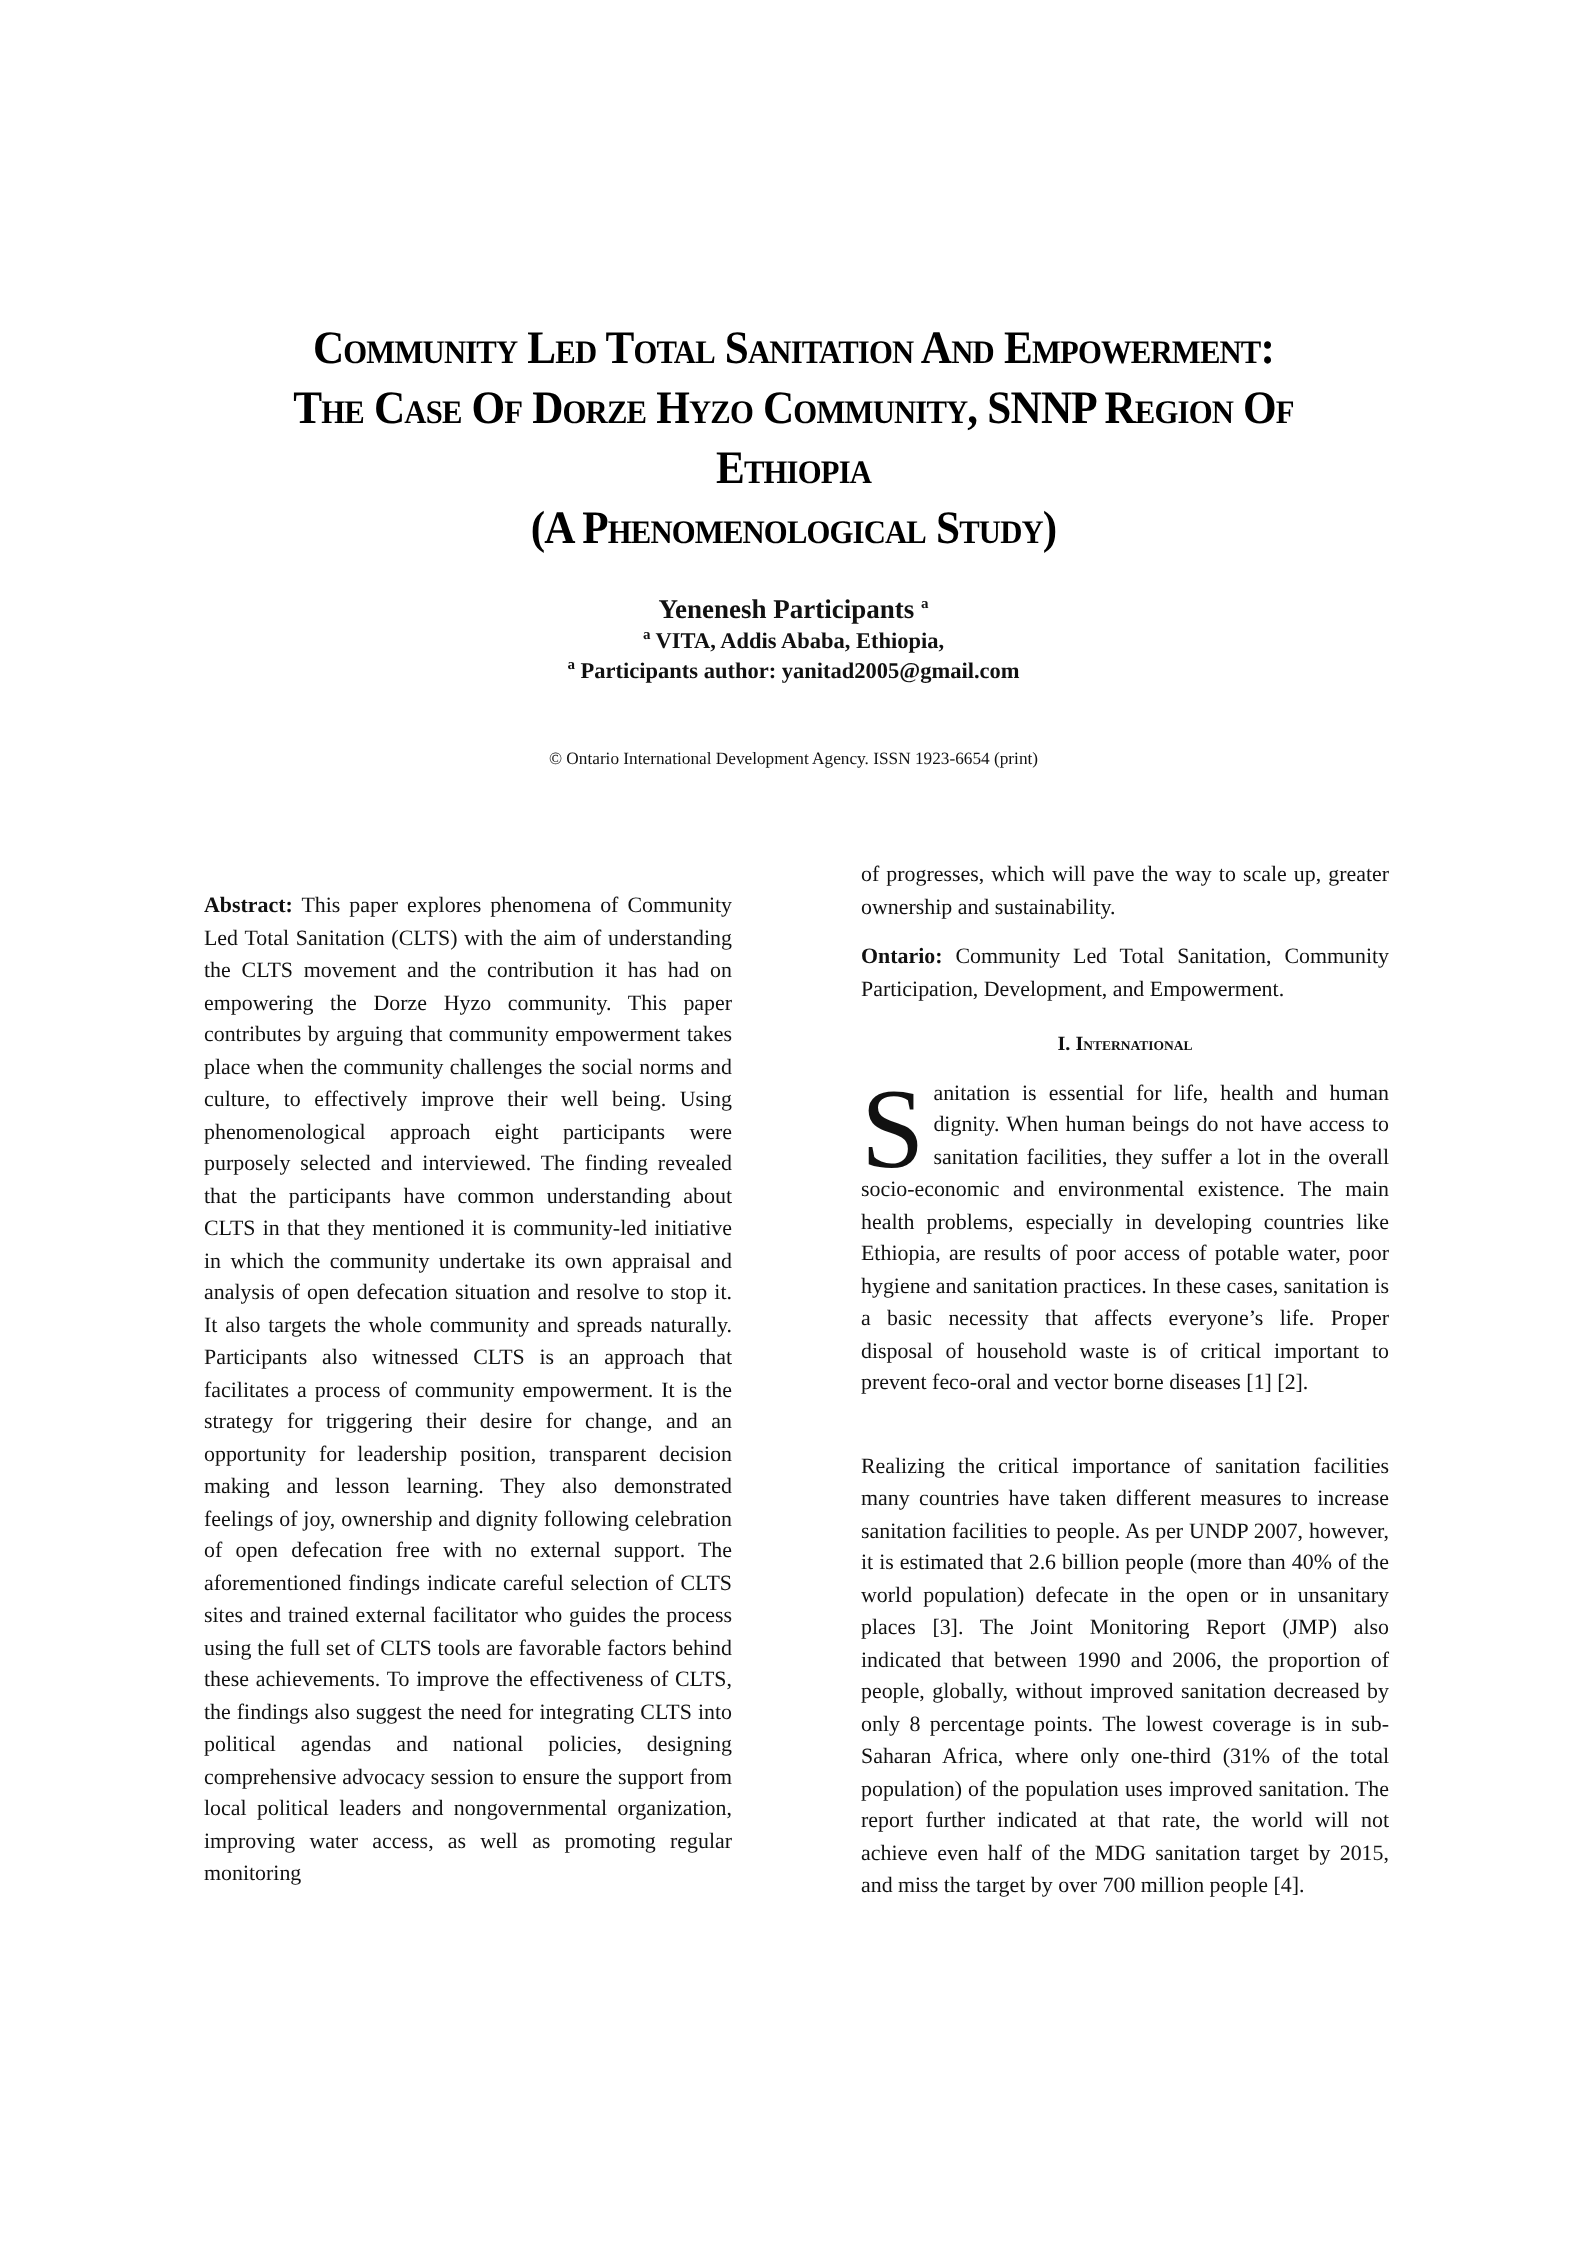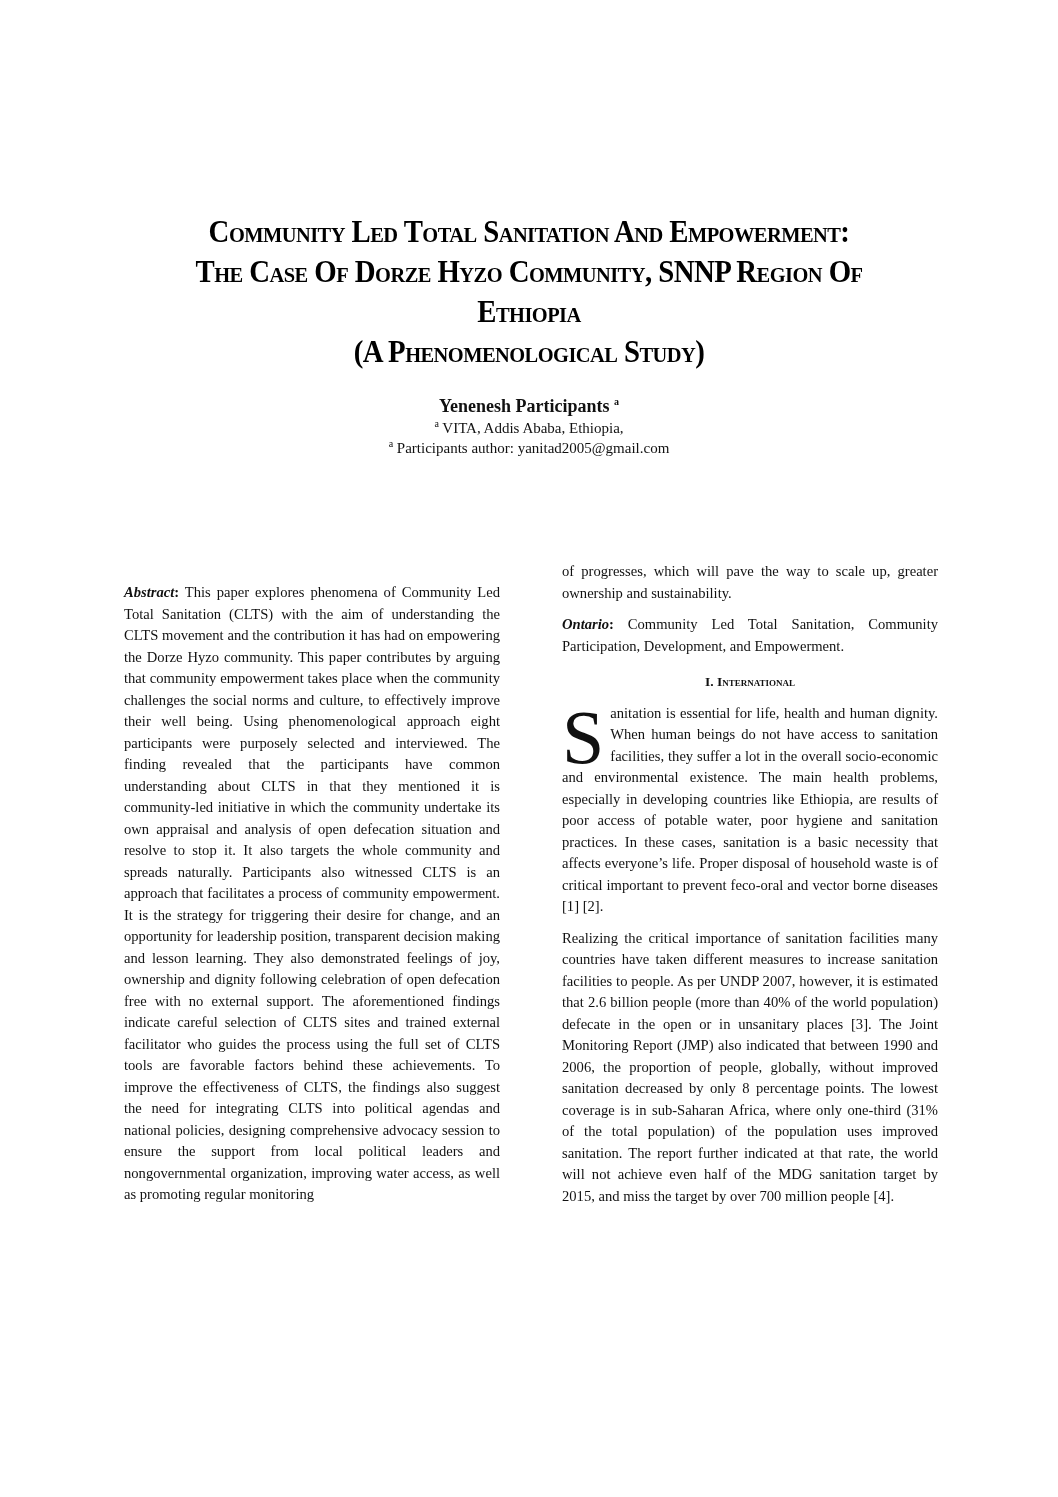--- a/index.html
+++ b/index.html
@@ -2,27 +2,27 @@
 <html><head>
 <meta charset="utf-8">
 <style>
   html, body { margin: 0; padding: 0; background: #ffffff; }
   body { width: 1058px; height: 1497px; position: relative; overflow: hidden; color: #111; font-family: "Liberation Serif", serif; }
   .title-block { position: absolute; left: 80px; width: 898px; top: 212px; text-align: center; }
   .title-line { font-family: "Liberation Serif", serif; font-weight: bold; font-variant: small-caps; font-size: 31px; line-height: 40px; letter-spacing: -0.6px; color: #000; transform: scaleX(0.93); transform-origin: center; }
   .author-block { position: absolute; left: 80px; width: 898px; top: 394px; text-align: center; }
   .author-name { font-weight: bold; font-size: 18px; line-height: 24px; }
   .sup { font-size: 10px; vertical-align: super; line-height: 0; }
-  .affil { font-size: 15px; line-height: 20px; }
+  .affil { font-size: 15px; line-height: 20px; font-weight: bold; }
   .copyright { position: absolute; left: 80px; width: 898px; top: 497px; text-align: center; font-size: 11.5px; line-height: 18px; }
   .col { position: absolute; top: 582px; width: 376px; font-size: 14.6px; line-height: 21.5px; text-align: justify; hyphens: none; }
   .col-left { left: 124px; }
   .col-right { left: 562px; top: 561px; }
-  .col p { margin: 0; }
-  .lbl { font-weight: bold; font-style: italic; }
+  .col p { margin: 12px; }
+  .lbl { font-weight: bold; }
   .sect { text-align: center; font-size: 13.5px; font-weight: bold; font-variant: small-caps; margin: 14px 0 10px 0; }
   .gap { height: 10px; }
   .dropcap { float: left; font-size: 76px; line-height: 60px; margin: 4px 6px 0 0; font-family: "Liberation Serif", serif; }
   .kw { margin-top: 10px !important; }
 </style>
 </head>
 <body>
 
 <div class="title-block">
   <div class="title-line">Community Led Total Sanitation And Empowerment:</div>
@@ -40,20 +40,21 @@
     <span class="sup">a</span>
     <span>VITA, Addis Ababa, Ethiopia,</span>
   </div>
   <div class="affil">
     <span class="sup">a</span>
     <span>Participants author: yanitad2005@gmail.com</span>
   </div>
 </div>
 
 <div class="copyright">
+  <div>© Ontario International Development Agency. ISSN 1923-6654 (print)</div>
 </div>
 
 <div class="col col-left">
   <p>
     <span class="lbl">Abstract</span><b>:</b>
     <span>This paper explores phenomena of Community Led Total Sanitation (CLTS) with the aim of understanding the CLTS movement and the contribution it has had on empowering the Dorze Hyzo community. This paper contributes by arguing that community empowerment takes place when the community challenges the social norms and culture, to effectively improve their well being. Using phenomenological approach eight participants were purposely selected and interviewed.  The finding revealed that the participants have common understanding about CLTS in that they mentioned it is community-led initiative in which the community undertake its own appraisal and analysis of open defecation situation and resolve to stop it. It also targets the whole community and spreads naturally. Participants also witnessed CLTS is an approach that facilitates a process of community empowerment. It is the strategy for triggering their desire for change, and an opportunity for leadership position, transparent decision making and lesson learning. They also demonstrated feelings of joy, ownership and dignity following celebration of open defecation free with no external support. The aforementioned findings indicate careful selection of CLTS sites and trained external facilitator who guides the process using the full set of CLTS tools are favorable factors behind these achievements. To improve the effectiveness of CLTS, the findings also suggest the need for integrating CLTS into political agendas and national policies, designing comprehensive advocacy session to ensure the support from local political leaders and nongovernmental organization, improving water access, as well as promoting regular monitoring</span>
   </p>
 </div>
 
 <div class="col col-right">

